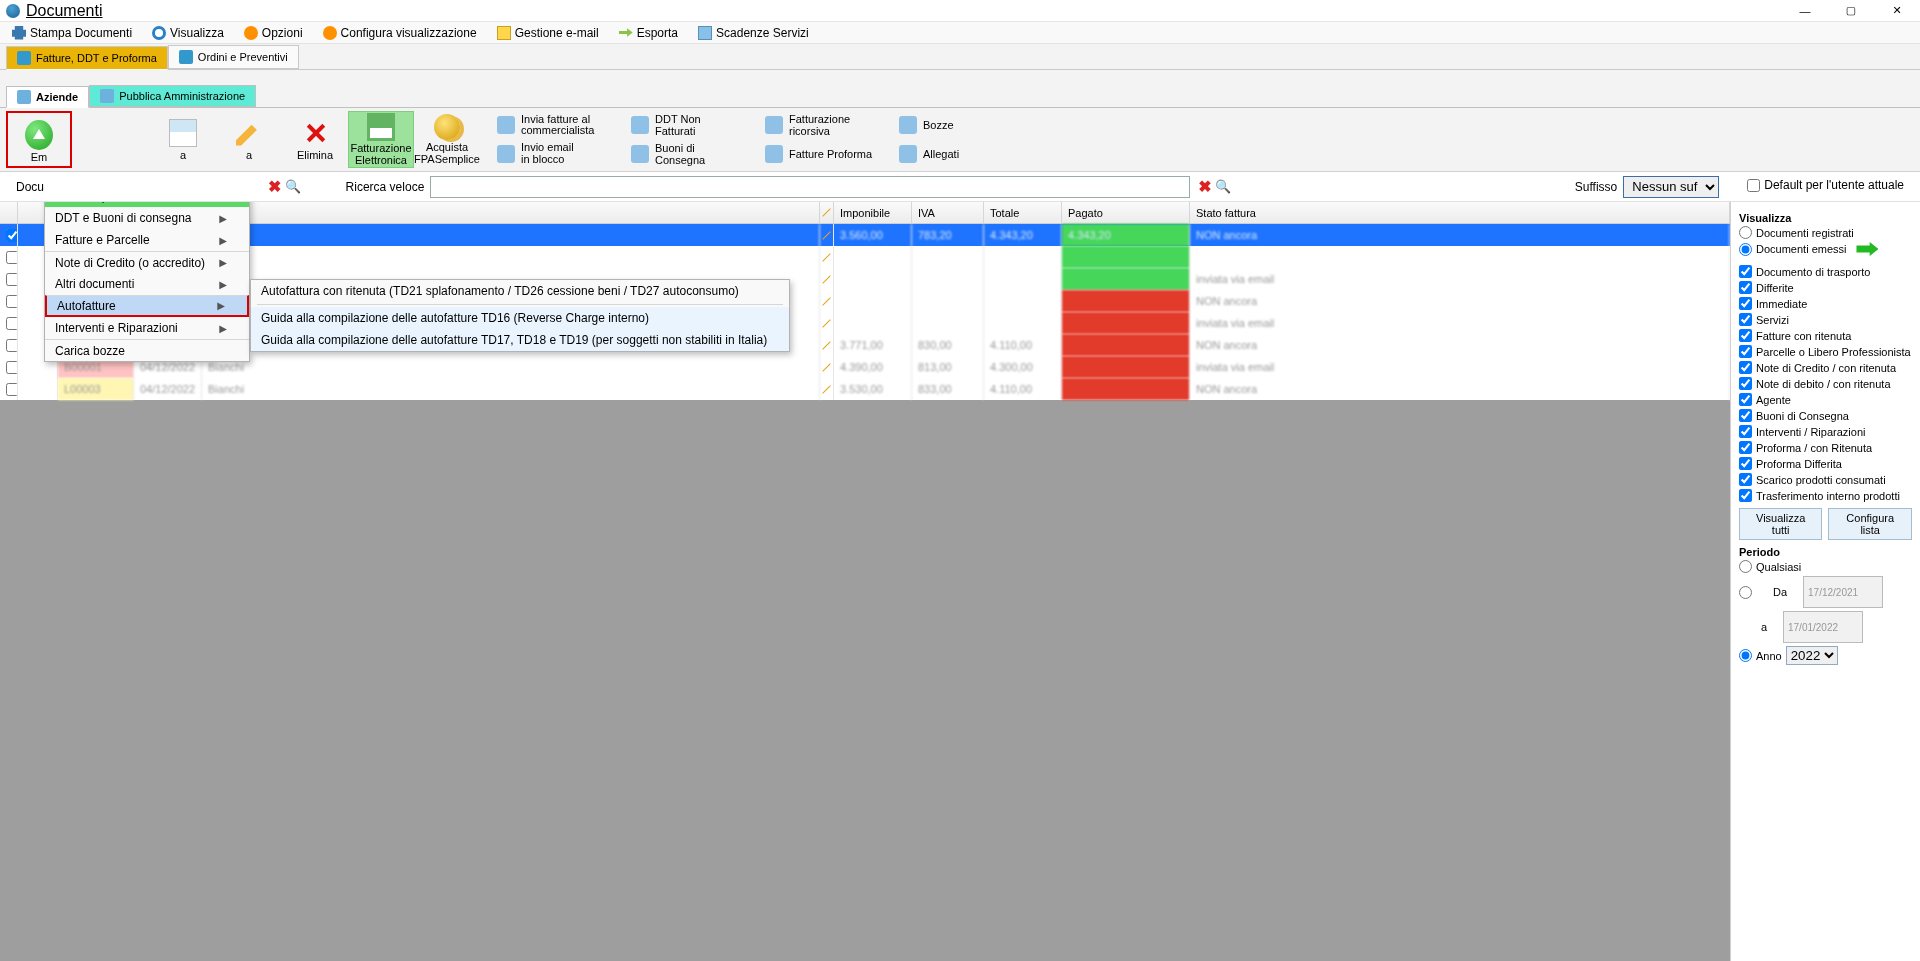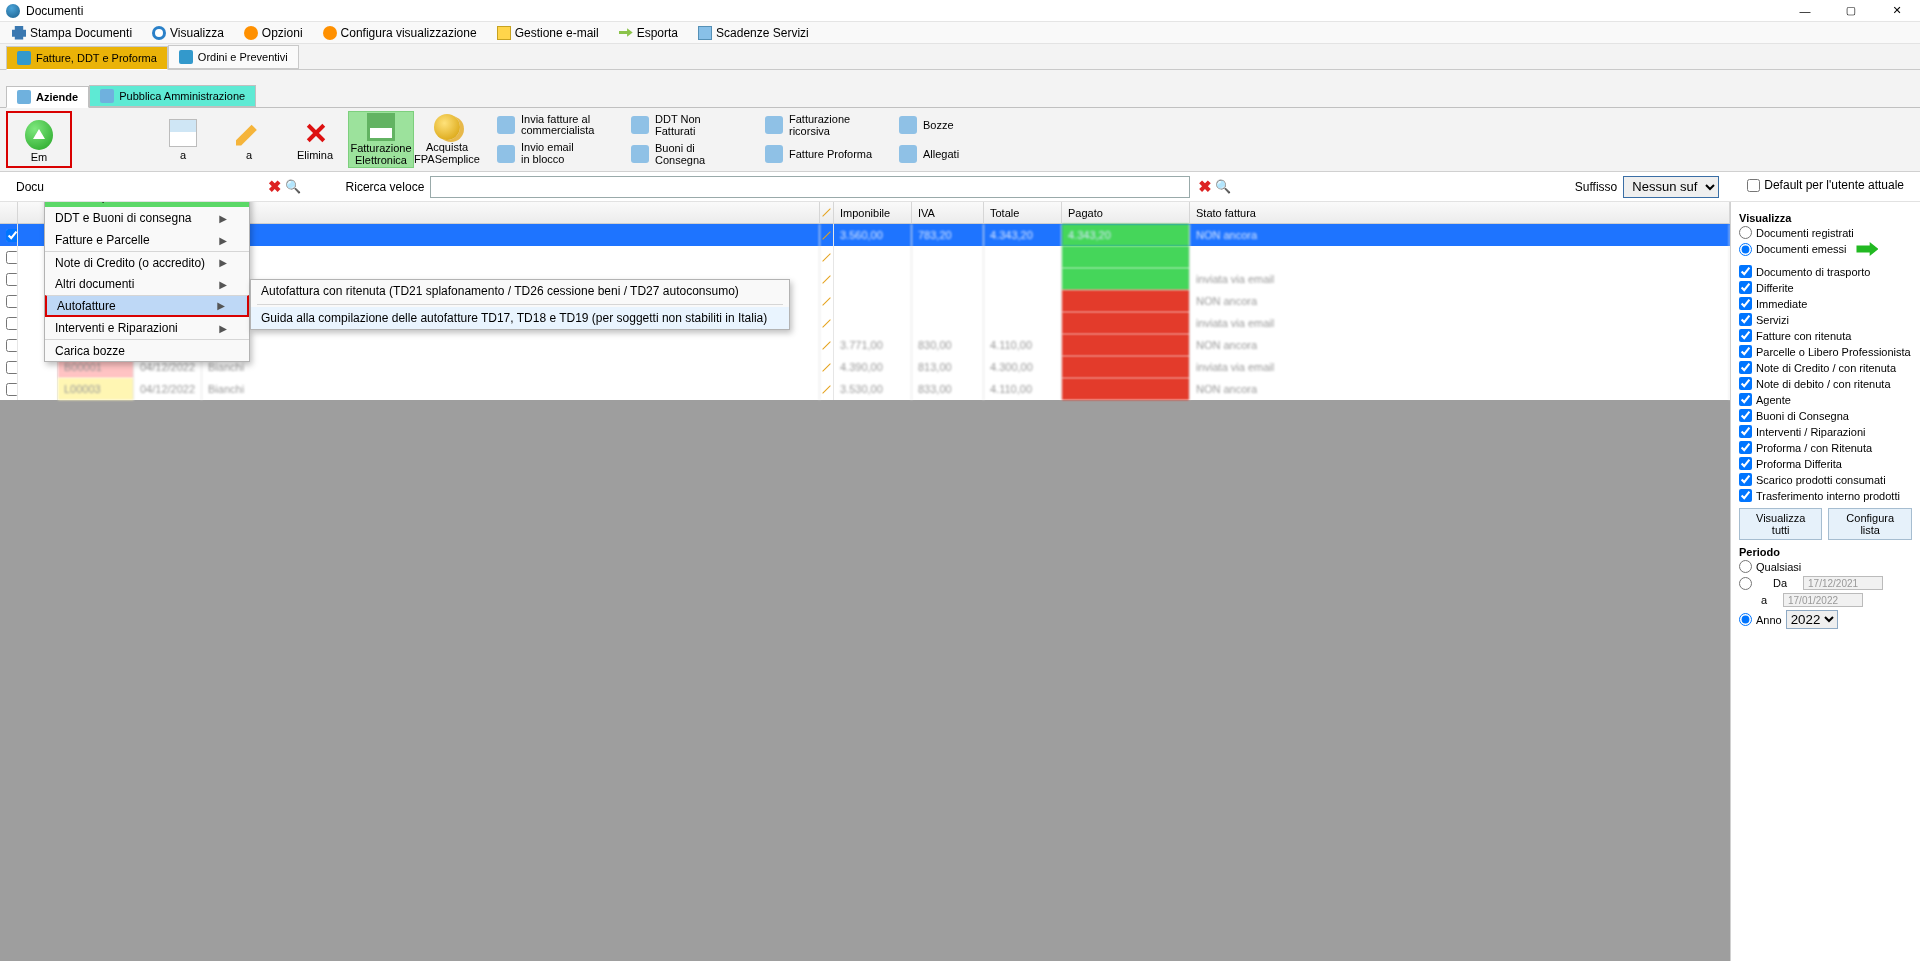--- a/index.html
+++ b/index.html
@@ -1,21 +1,21 @@
 <!DOCTYPE html>
 <html><head>
 <meta charset="utf-8">
 <style>
 * { box-sizing: border-box; margin: 0; padding: 0; }
 html, body { width: 1920px; height: 961px; overflow: hidden; font-family: "Segoe UI", Tahoma, sans-serif; font-size: 12px; background: #fff; color: #000; }
 
 
 .titlebar { height: 22px; display: flex; align-items: center; padding-left: 6px; background: #fff; border-bottom: 1px solid #e5e5e5; }
 .titlebar .app-icon { width: 14px; height: 14px; background: radial-gradient(circle at 40% 30%, #4aa3d8, #1b5f8c); border-radius: 50%; margin-right: 6px; }
-.titlebar .title { font-size: 12px; }
+.titlebar .title { font-size: 16px; text-decoration: underline; }
 .titlebar .spacer { flex: 1; }
 .titlebar .win-btn { width: 46px; height: 22px; display:flex; align-items:center; justify-content:center; font-size:11px; }
 
 
 .menubar { height: 22px; display: flex; align-items: center; gap: 12px; padding-left: 8px; background: #f9f9f9; border-bottom: 1px solid #e3e3e3; }
 .menubar .menu-item { display:flex; align-items:center; gap:4px; padding:2px 4px; cursor:default; }
 .menubar .menu-item .mi-icon { width:14px; height:14px; }
 .mi-printer { background:#3a78b0; clip-path: polygon(0 30%, 20% 30%, 20% 0, 80% 0, 80% 30%, 100% 30%, 100% 80%, 80% 80%, 80% 100%, 20% 100%, 20% 80%, 0 80%); }
 .mi-eye { background:#2a80c8; border-radius:50%; position:relative; }
 .mi-eye::after{content:"";position:absolute;inset:3px;background:#fff;border-radius:50%;}
@@ -90,21 +90,21 @@
 .row-band-y .c-num{ background:#fff6b3;} .row-band-r .c-num{ background:#ffc3c3;}
 .grid-row input[type=checkbox]{ }
 
 
 .right-panel { flex:0 0 190px; background:#fff; border-left:1px solid #d0d0d0; padding:6px 8px; font-size:11px; overflow:auto;}
 .rp-row{ display:flex; align-items:center; gap:4px; margin-bottom:3px;}
 .rp-head{ font-weight:bold; margin:4px 0 2px;}
 .rp-btn{ border:1px solid #a6bdd0; background:#e6f1fa; padding:3px 10px; font-size:11px;}
 .rp-btns{ display:flex; gap:6px; margin:6px 0;}
 .big-arrow-green{ width:22px;height:14px; background:#22b922; clip-path:polygon(0 25%,60% 25%,60% 0,100% 50%,60% 100%,60% 75%,0 75%); display:inline-block; margin-left:6px;}
-.date-box{ width:80px; height:14px; border:1px solid #bbb; background:#f1f1f1; color:#999; display:flex; align-items:center; padding:0 4px; font-size:10px;}
+.date-box{ width:80px; height:32px; border:1px solid #bbb; background:#f1f1f1; color:#999; display:flex; align-items:center; padding:0 4px; font-size:10px;}
 .year-sel{ height:19px; border:1px solid #8faac4;}
 
 
 .ctx-menu { position:absolute; background:#f9f9f9; border:1px solid #b3b3b3; box-shadow:2px 3px 6px rgba(0,0,0,.25); z-index:50; font-size:12px;}
 .ctx-item { height:22px; display:flex; align-items:center; justify-content:space-between; padding:0 22px 0 10px; white-space:nowrap;}
 .ctx-item.sep-top{ border-top:1px solid #d6d6d6;}
 .ctx-item .chev{ font-size:10px; color:#555;}
 .ctx-item.hi-green{ background:#5bd867;}
 .ctx-item.hi-blue{ background:#bed8f6;}
 .ctx-redbox{ border:2px solid #d90000;}
@@ -497,20 +497,21 @@
           <span class="chev">▶</span>
         </div>
         <div class="ctx-item sep-top">
           <span>Carica bozze</span>
         </div>
       </div>
 
     <div class="sub-menu" id="ctx2" style="left:250px; top:77px; width:540px;">
         <div class="sub-item ">Autofattura con ritenuta (TD21 splafonamento / TD26 cessione beni / TD27 autoconsumo)</div>
         <div class="sub-sep"></div>
+        <div class="sub-item alt">Guida alla compilazione delle autofatture TD16 (Reverse Charge interno)</div>
         <div class="sub-item alt">Guida alla compilazione delle autofatture TD17, TD18 e TD19 (per soggetti non stabiliti in Italia)</div>
       </div>
   </div>
 
   <div class="right-panel">
     <div class="rp-head">Visualizza</div>
     <label class="rp-row">
         <input type="radio" name="vis" style="">
         <span>Documenti registrati</span>
       </label>

